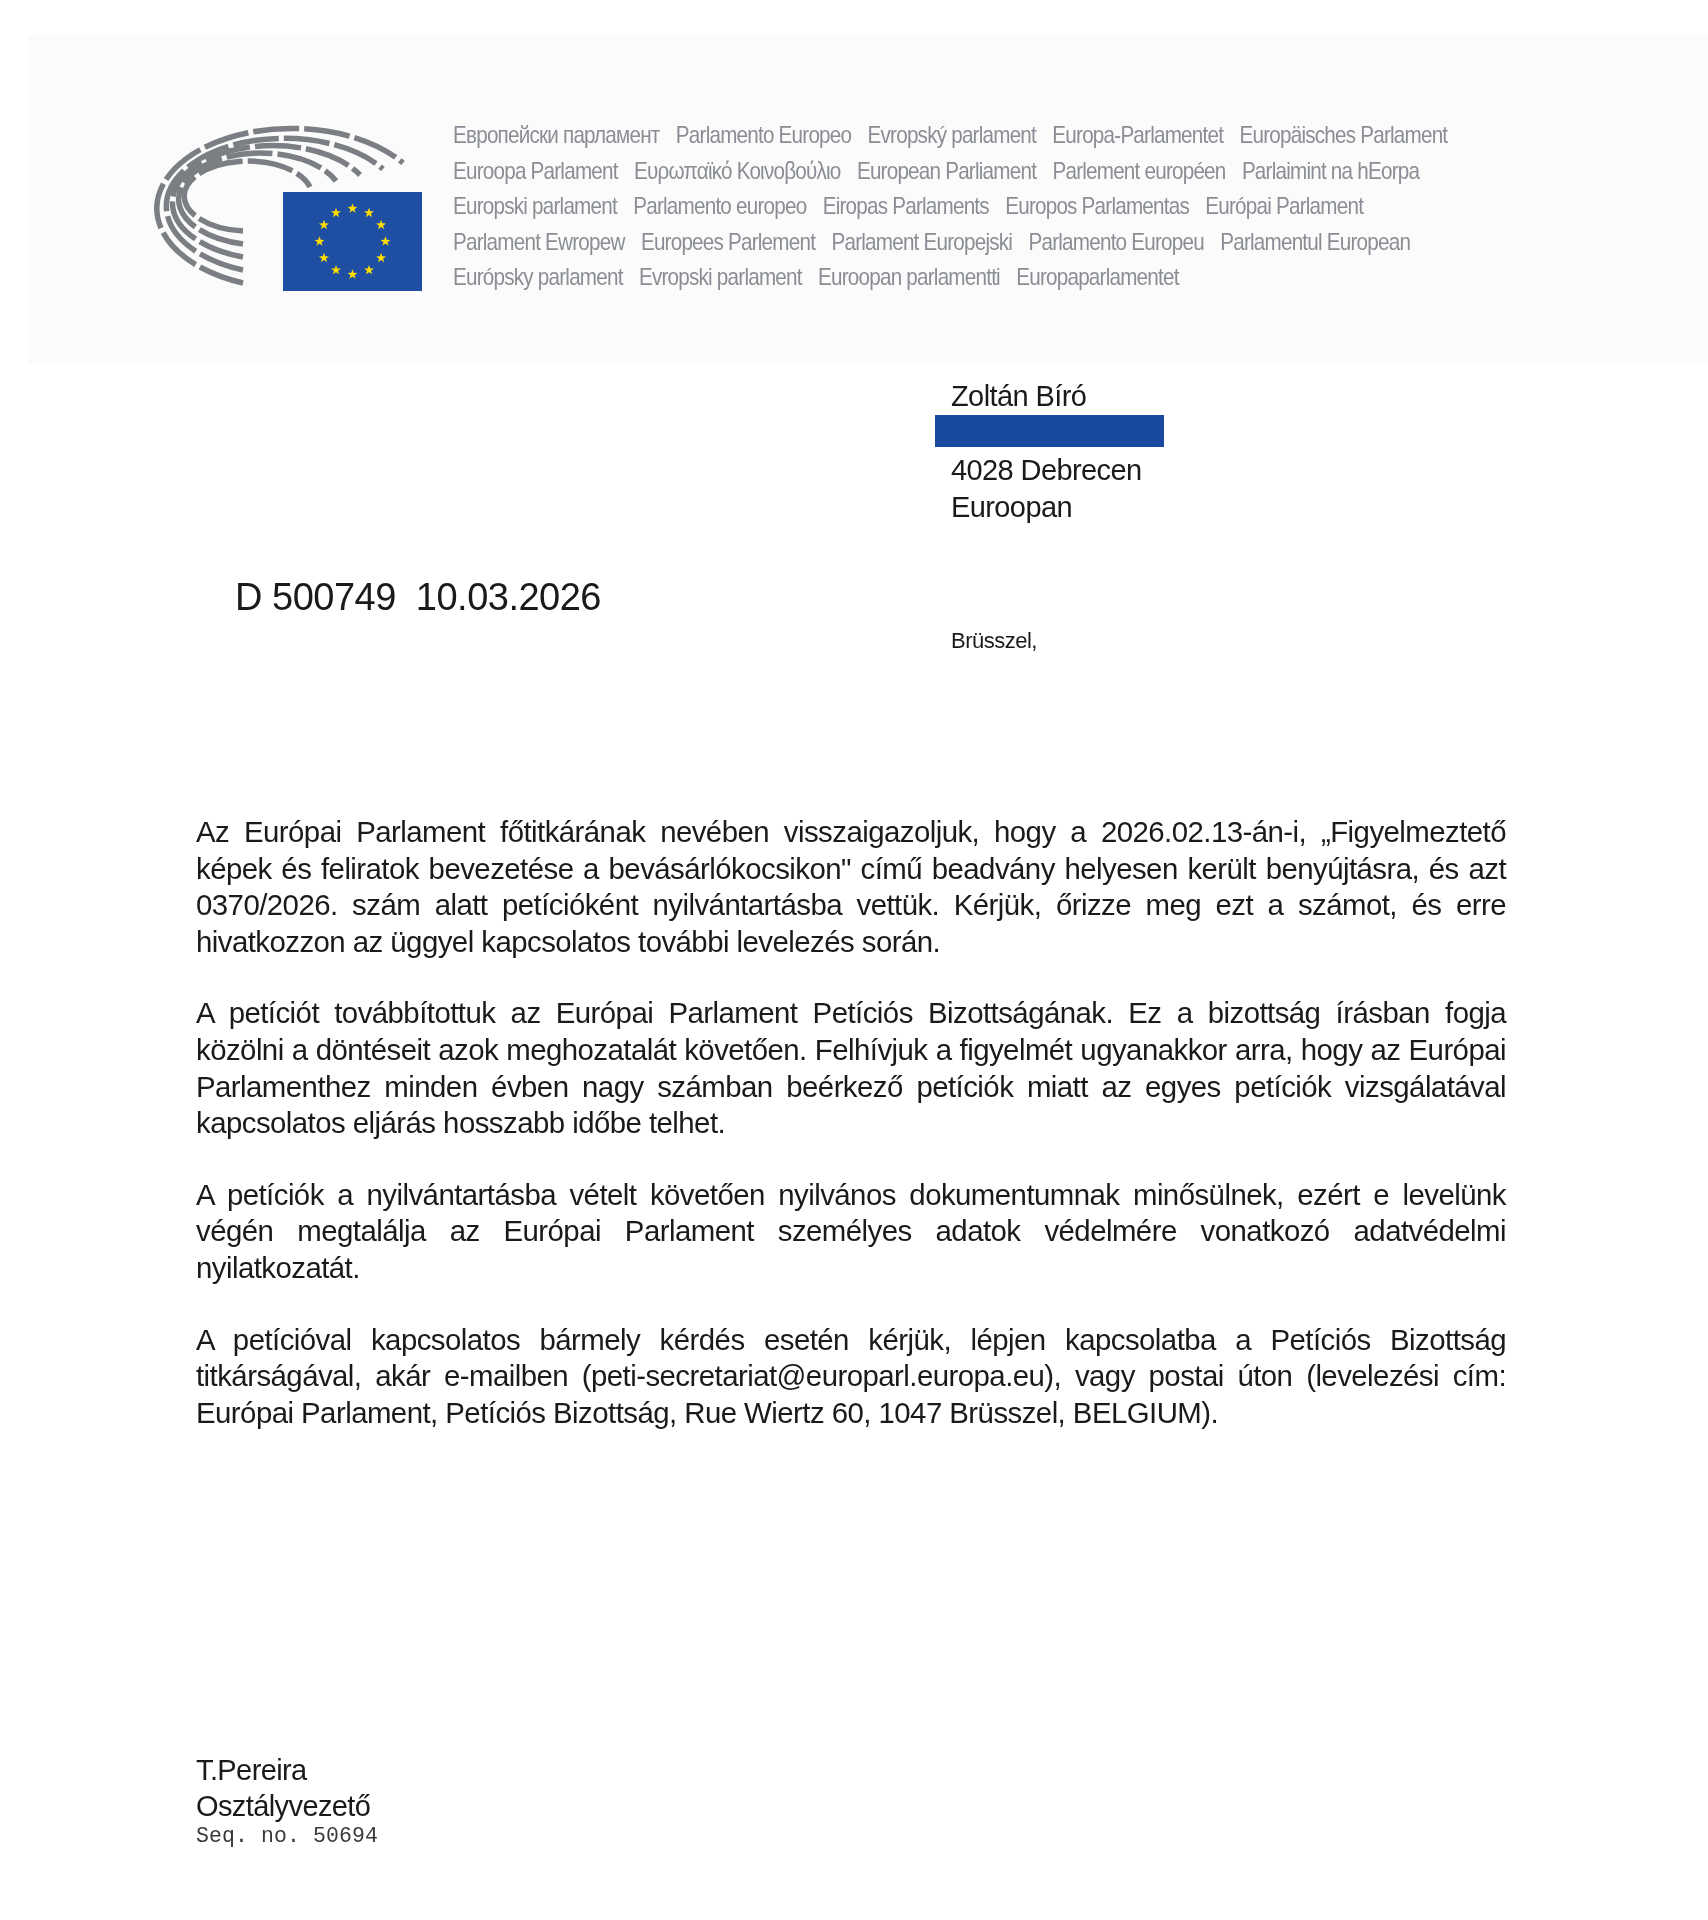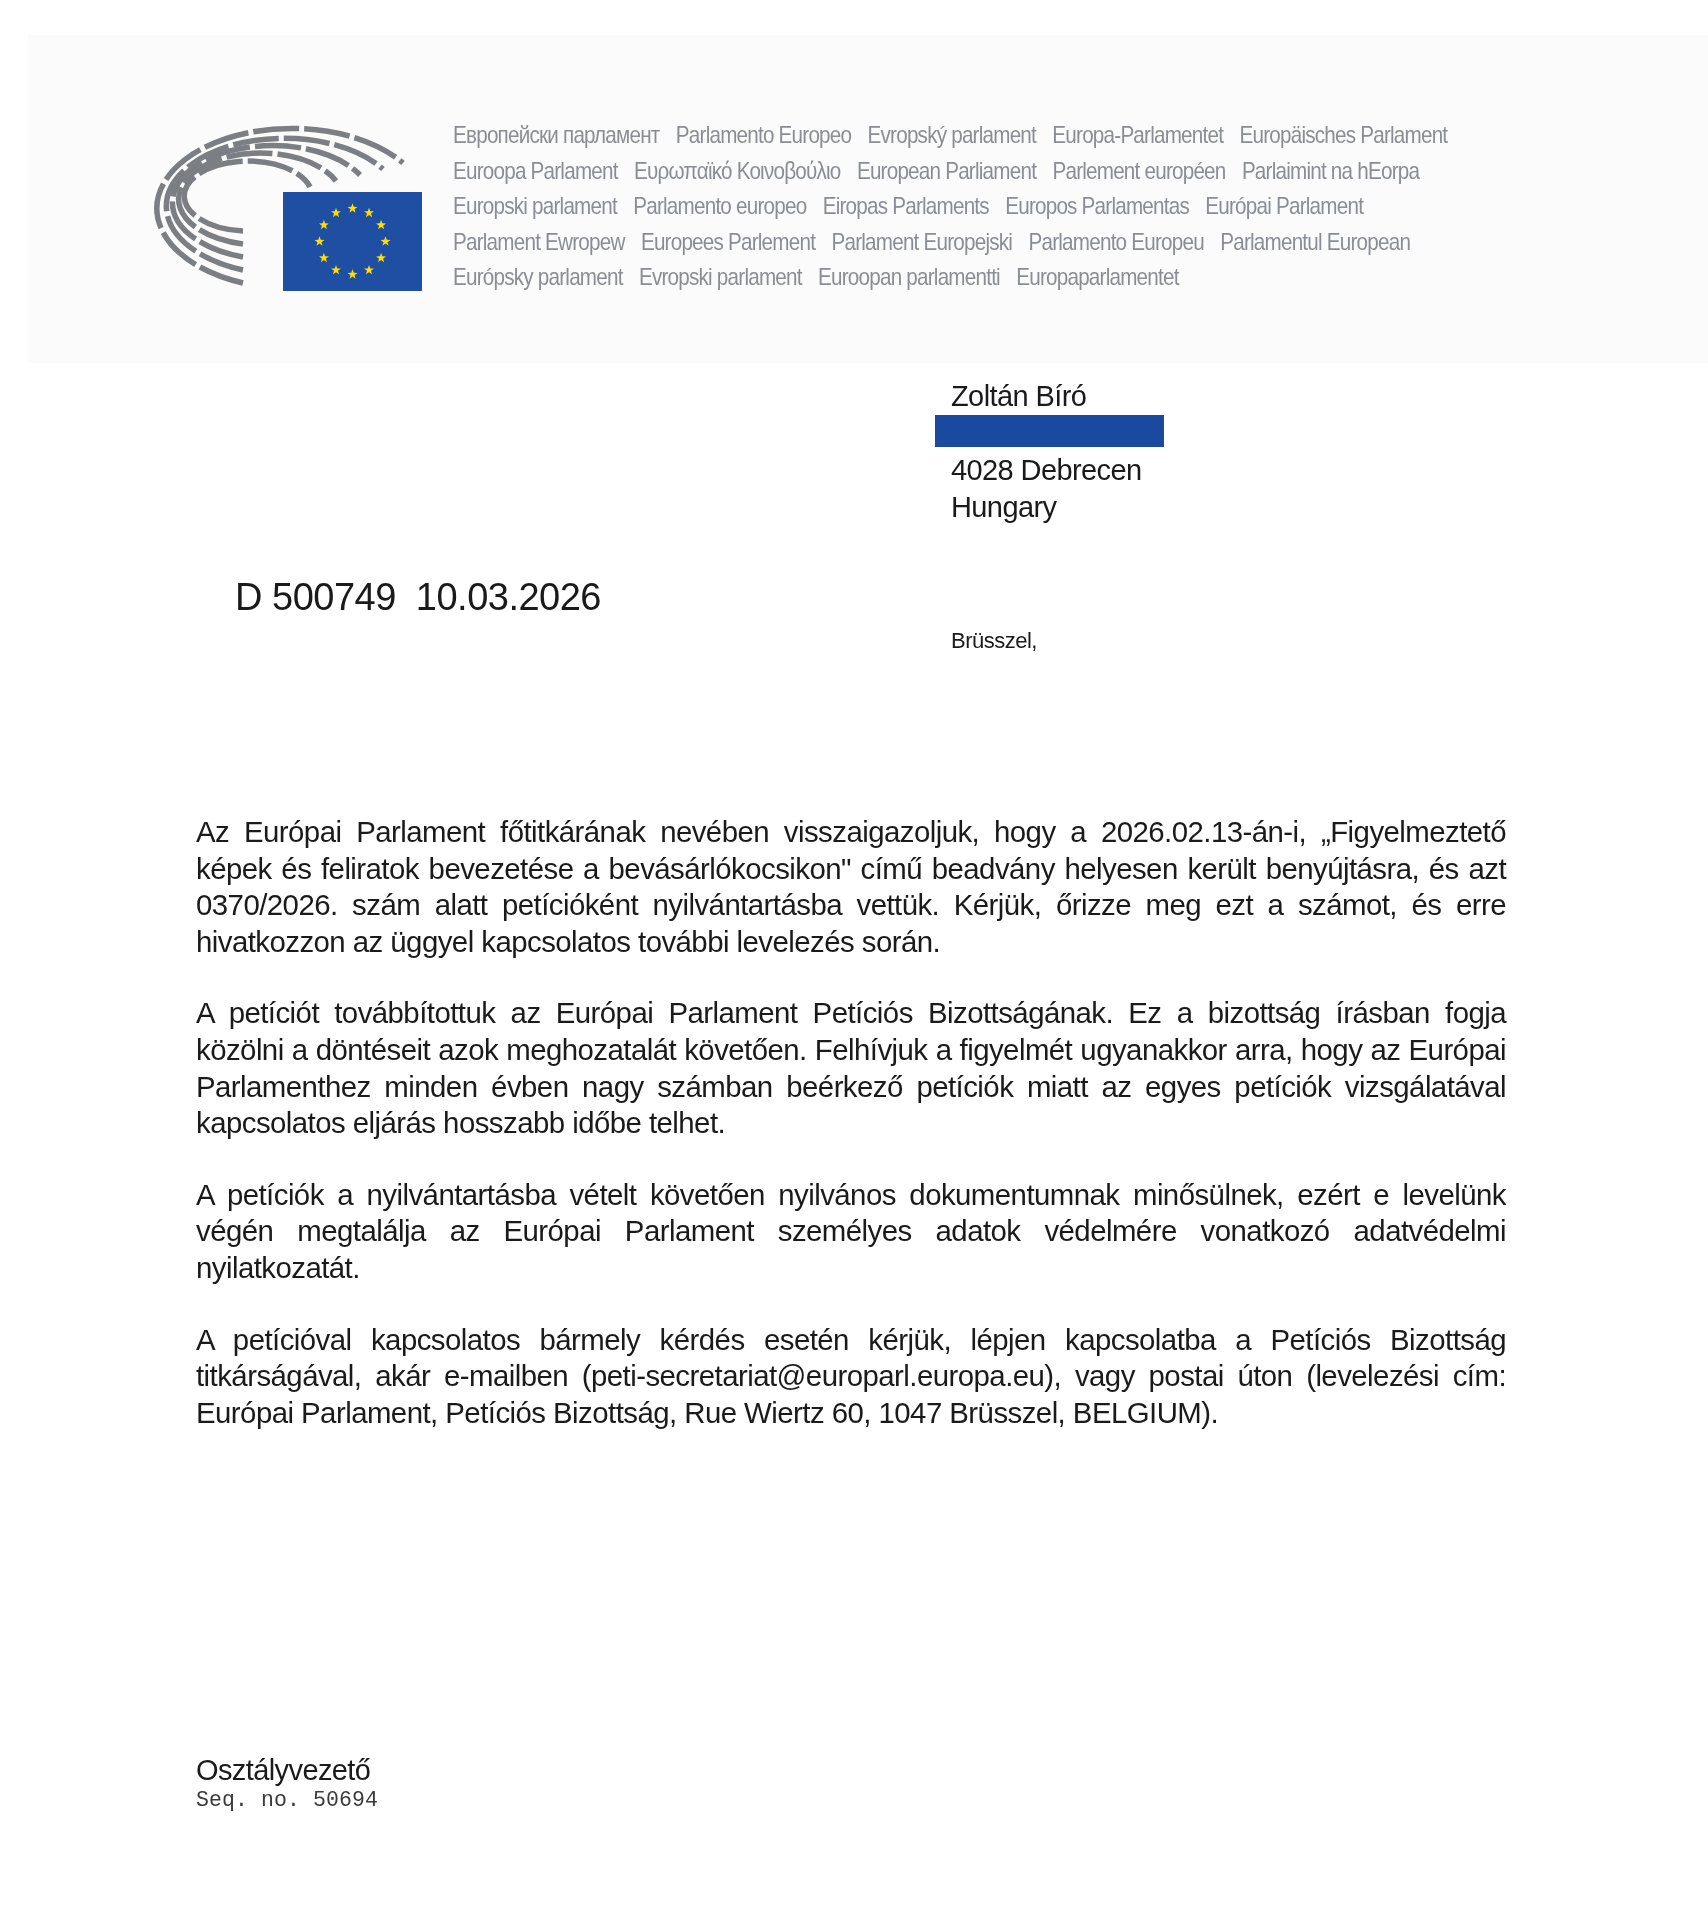--- a/index.html
+++ b/index.html
@@ -82,33 +82,34 @@
   </div>
   <div class="row">
     <span class="nm">Európsky parlament</span><span class="nm">Evropski parlament</span><span class="nm">Euroopan parlamentti</span><span class="nm">Europaparlamentet</span>
   </div>
 </div>
 
 <div class="recipient">
   <div class="line">Zoltán Bíró</div>
   <div class="line"></div>
   <div class="line">4028 Debrecen</div>
-  <div class="line">Hungary</div>
+  <div class="line">Euroopan</div>
 </div>
 <div class="redaction"></div>
 
 <div class="ref">
   <span>D 500749</span><span>10.03.2026</span>
 </div>
 
 <div class="place">Brüsszel,</div>
 
 <div class="body">
   <p>Az Európai Parlament főtitkárának nevében visszaigazoljuk, hogy a 2026.02.13-án-i, „Figyelmeztető képek és feliratok bevezetése a bevásárlókocsikon" című beadvány helyesen került benyújtásra, és azt 0370/2026. szám alatt petícióként nyilvántartásba vettük. Kérjük, őrizze meg ezt a számot, és erre hivatkozzon az üggyel kapcsolatos további levelezés során.</p>
   <p>A petíciót továbbítottuk az Európai Parlament Petíciós Bizottságának. Ez a bizottság írásban fogja közölni a döntéseit azok meghozatalát követően. Felhívjuk a figyelmét ugyanakkor arra, hogy az Európai Parlamenthez minden évben nagy számban beérkező petíciók miatt az egyes petíciók vizsgálatával kapcsolatos eljárás hosszabb időbe telhet.</p>
   <p>A petíciók a nyilvántartásba vételt követően nyilvános dokumentumnak minősülnek, ezért e levelünk végén megtalálja az Európai Parlament személyes adatok védelmére vonatkozó adatvédelmi nyilatkozatát.</p>
   <p>A petícióval kapcsolatos bármely kérdés esetén kérjük, lépjen kapcsolatba a Petíciós Bizottság titkárságával, akár e-mailben (peti-secretariat@europarl.europa.eu), vagy postai úton (levelezési cím: Európai Parlament, Petíciós Bizottság, Rue Wiertz 60, 1047 Brüsszel, BELGIUM).</p>
 </div>
 
 <div class="sig">
+  <div class="name">T.Pereira</div>
   <div class="title">Osztályvezető</div>
   <div class="mono">Seq. no. 50694</div>
 </div>
 
 </body></html>

